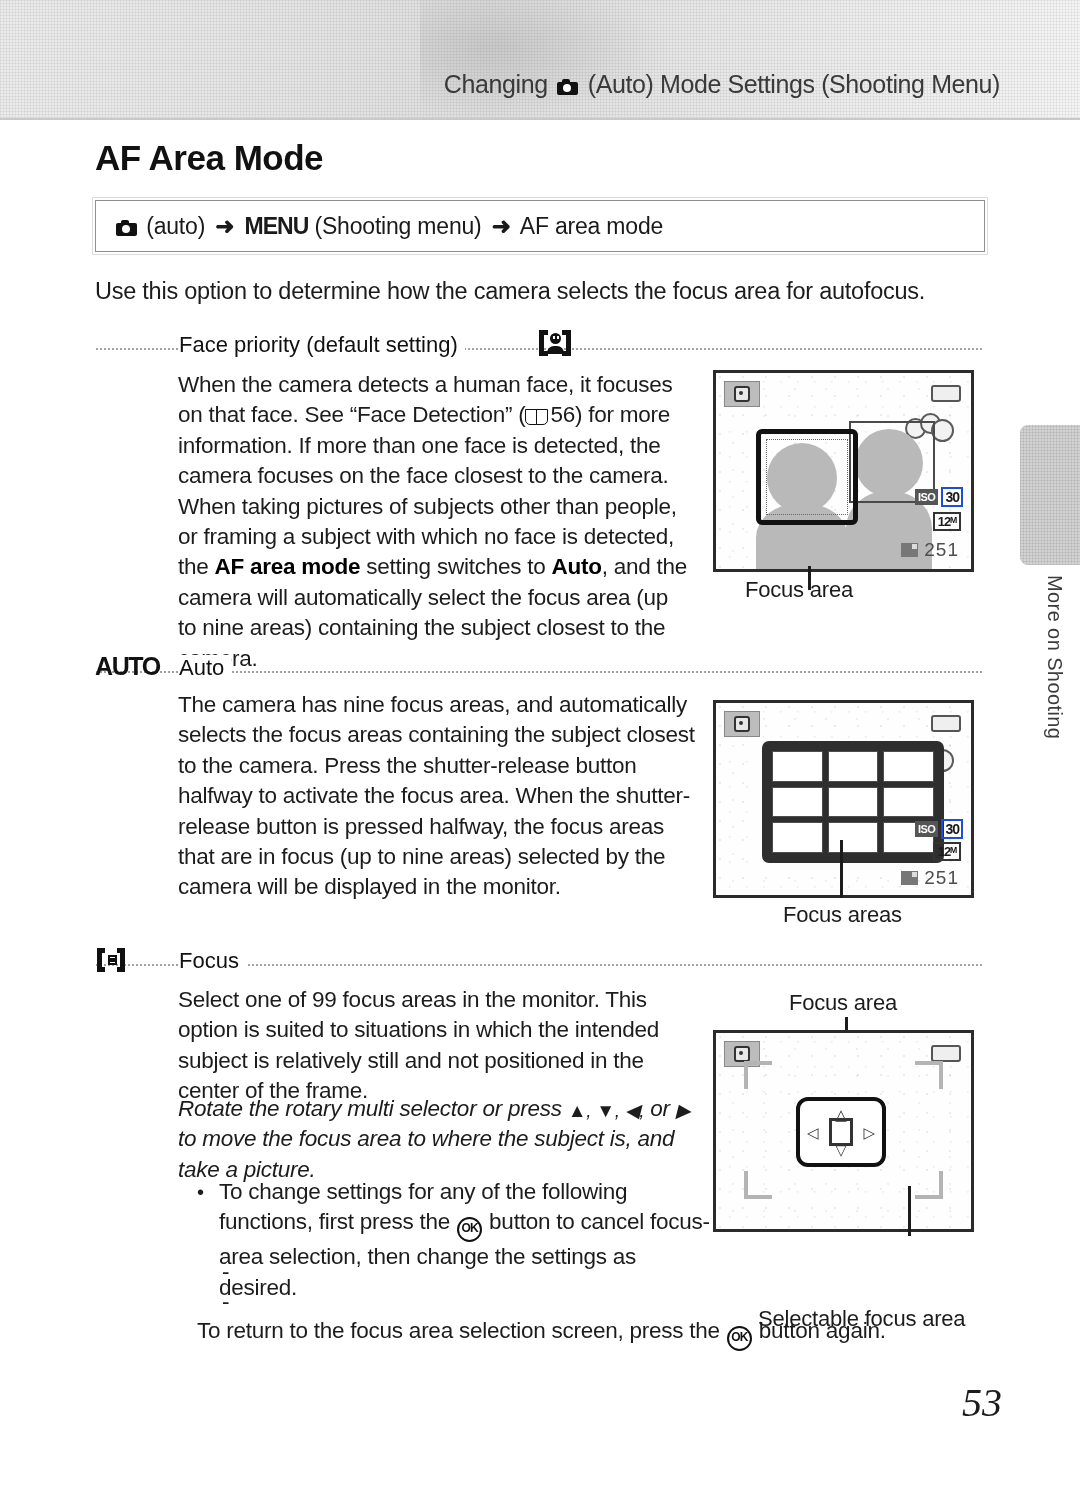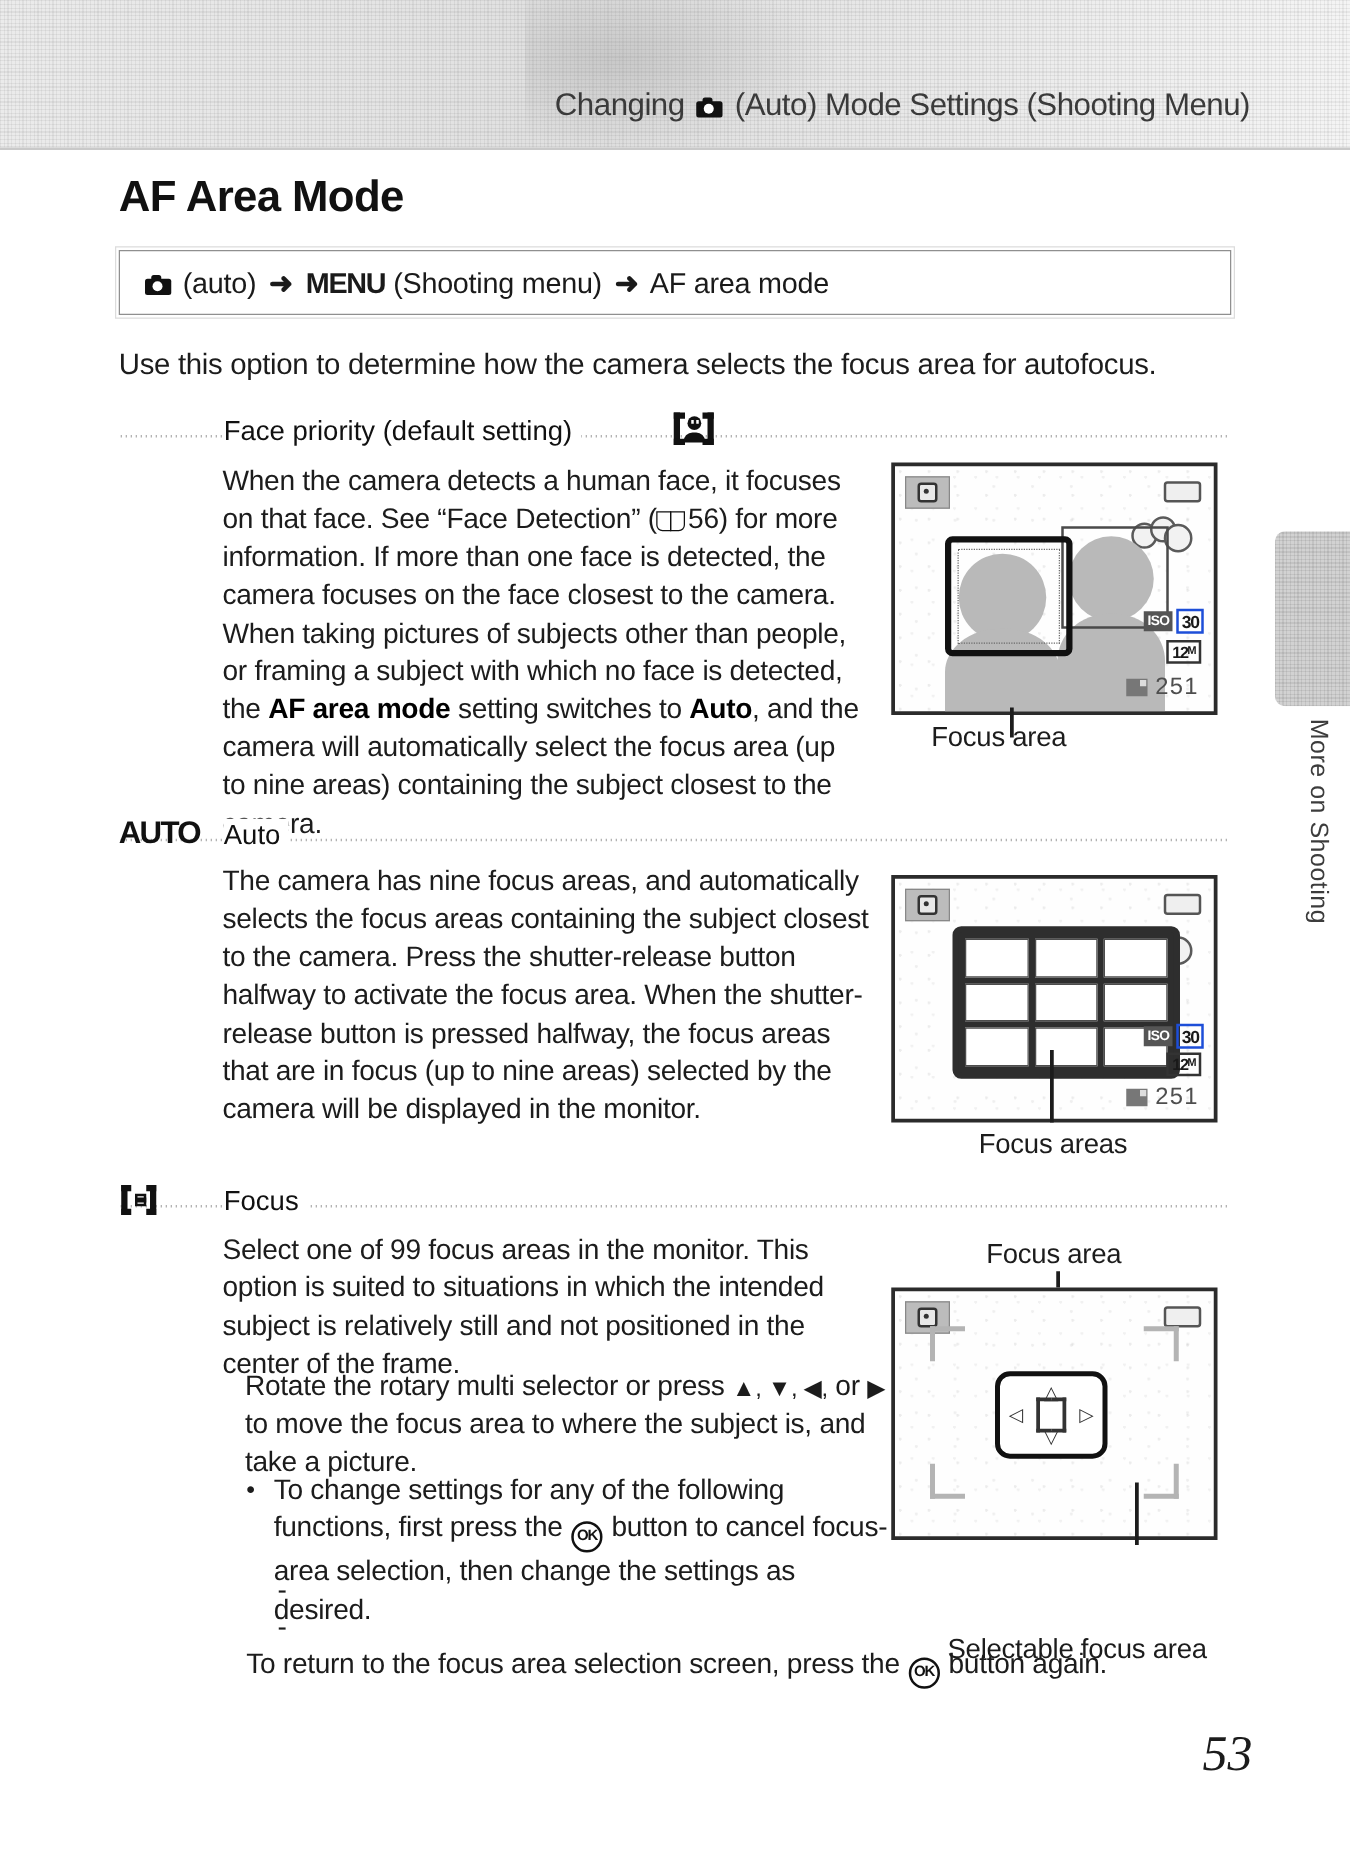--- a/index.html
+++ b/index.html
@@ -277,21 +277,21 @@
   <span class="leader"></span>
   <span class="sec-icon ico-man">
     <span class="brL"></span><span class="brR"></span>
     <span class="ctr"></span><span class="ctrH"></span><span class="nL"></span>
   </span>
   <span class="sec-title">Focus</span>
 </div>
 
 <div class="sec-body" style="left:178px;top:985px;width:500px;">Select one of 99 focus areas in the monitor. This option is suited to situations in which the intended subject is relatively still and not positioned in the center of the frame.</div>
 
-<div class="sec-body" style="left:196px;top:1094px;width:530px;">
+<div class="sec-body" style="left:178px;top:1094px;width:530px;font-style:italic;">
   <span>Rotate the rotary multi selector or press </span><span class="tri">▲, ▼, ◀,</span><span> or </span><span class="tri">▶</span><span> to move the focus area to where the subject is, and take a picture.</span>
 </div>
 
 <div class="bullet-row" style="left:197px;top:1177px;width:500px;padding-left:22px;">
   <span class="bdot">•</span>
   <span>To change settings for any of the following functions, first press the </span><span class="okbtn">OK</span><span> button to cancel focus-area selection, then change the settings as desired.</span>
 </div>
 
 <div class="bullet-row" style="left:222px;top:1257px;width:560px;padding-left:26px;">
   <span class="dash">-</span>

